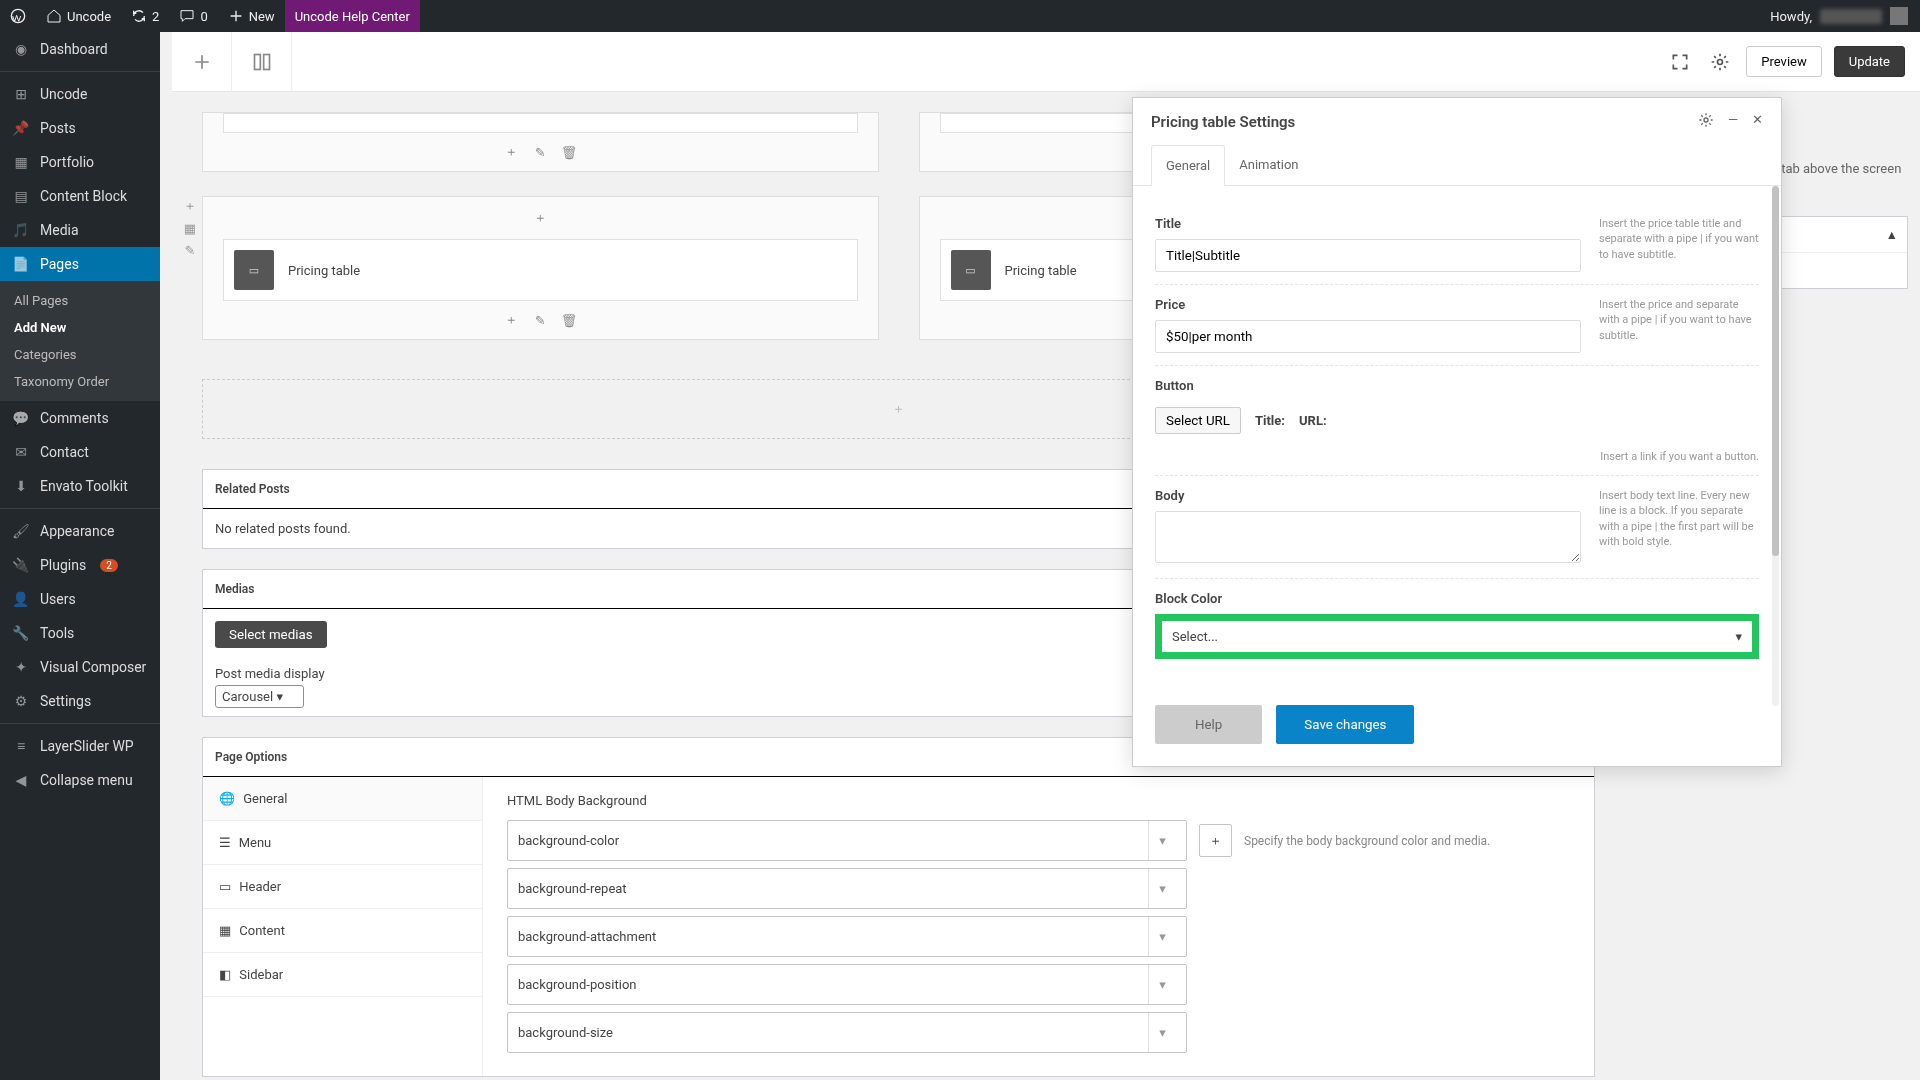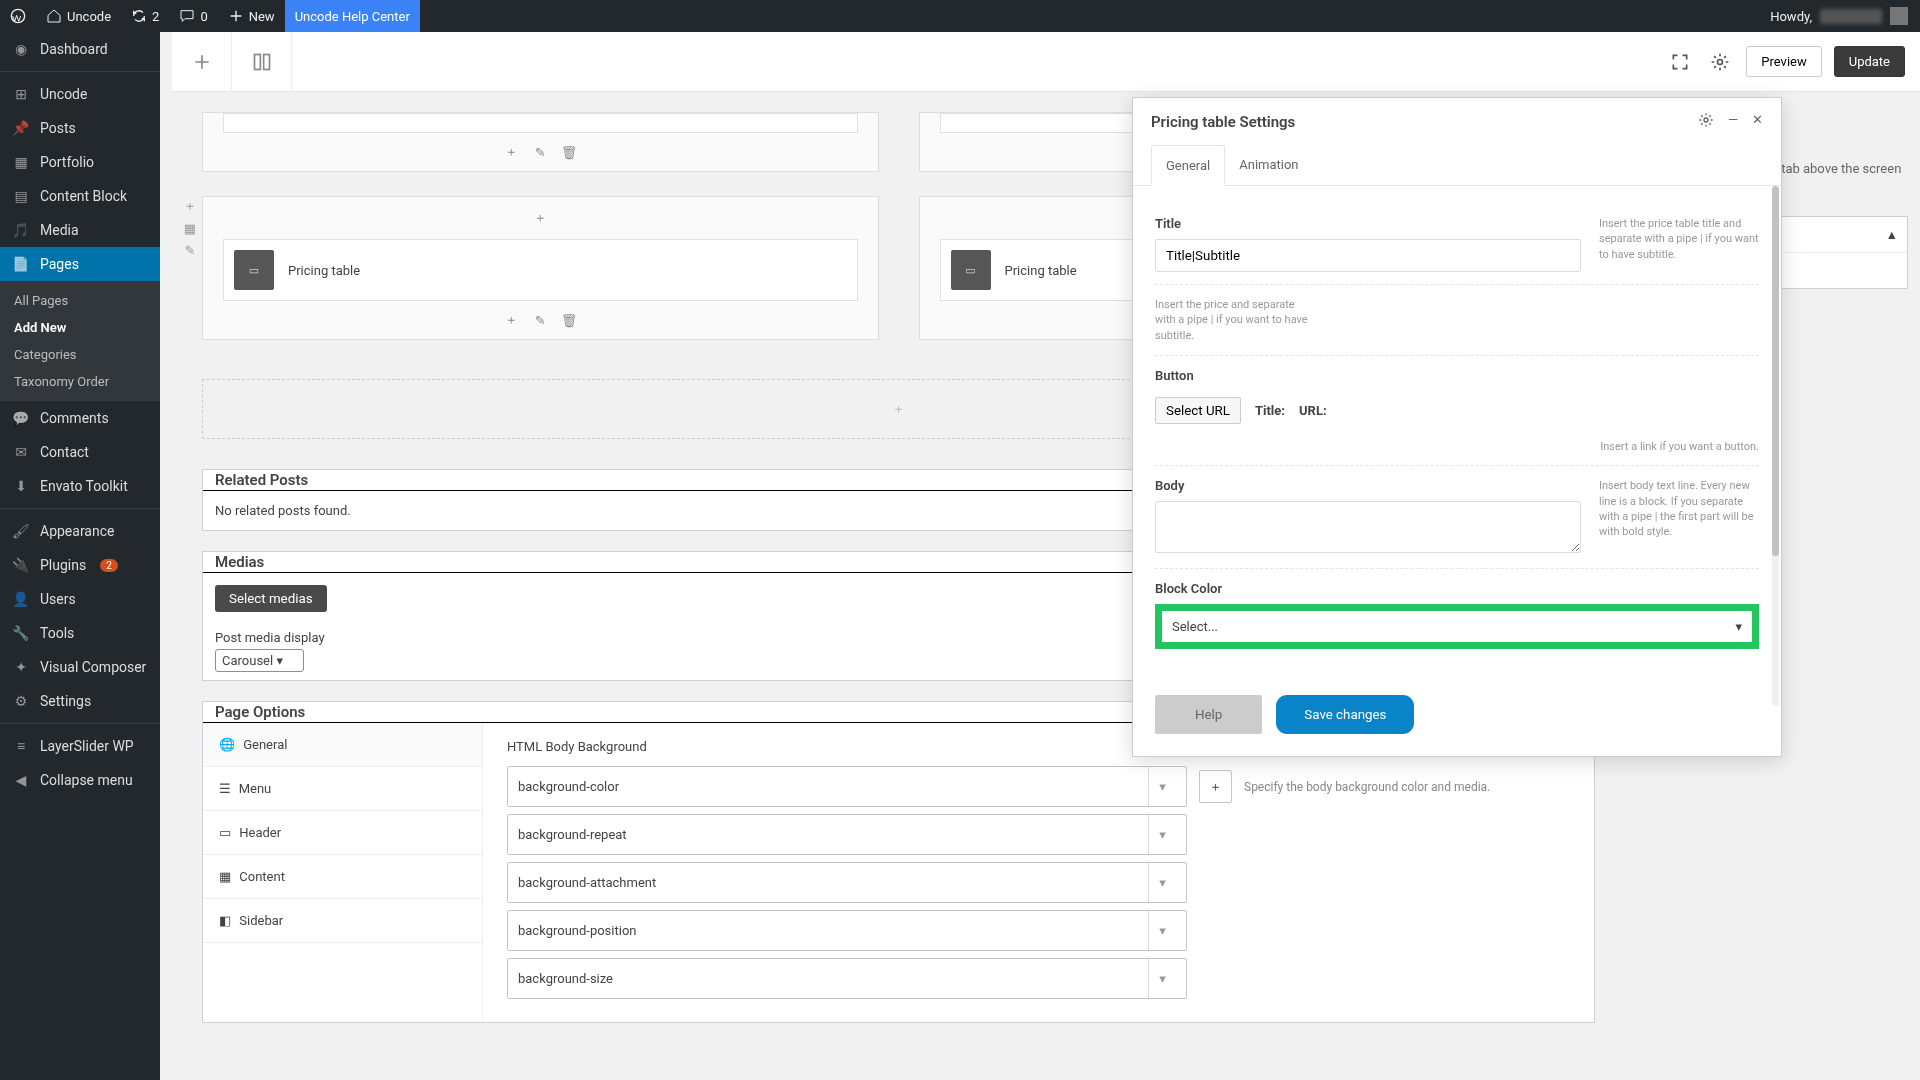--- a/index.html
+++ b/index.html
@@ -2,21 +2,21 @@
 <html><head>
 <meta charset="utf-8">
 <style>
 * { margin: 0; padding: 0; box-sizing: border-box; font-family: -apple-system, BlinkMacSystemFont, "Segoe UI", Roboto, sans-serif; }
 body { background: #f1f1f1; width: 1920px; height: 1080px; overflow: hidden; font-size: 13px; color: #444; }
 
 
 .adminbar { background: #23282d; height: 32px; display: flex; align-items: center; color: #eee; font-size: 13px; justify-content: space-between; }
 .adminbar-left { display: flex; align-items: center; height: 100%; }
 .adminbar-item { display: flex; align-items: center; padding: 0 10px; height: 100%; cursor: pointer; gap: 5px; }
-.help-center { background: #3b82f6; color: #fff; }
+.help-center { background: #701a75; color: #fff; }
 .adminbar-right { display: flex; align-items: center; padding-right: 12px; gap: 8px; }
 .blur-name { background: #555; width: 62px; height: 15px; filter: blur(2px); border-radius: 2px; }
 .avatar-box { width: 18px; height: 18px; background: #777; }
 
 
 .sidebar { position: absolute; top: 32px; left: 0; width: 160px; bottom: 0; background: #23282d; color: #eee; font-size: 14px; }
 .sb-item { display: flex; align-items: center; padding: 8px 12px; gap: 10px; cursor: pointer; color: #ddd; }
 .sb-item.active { background: #0073aa; color: #fff; position: relative; }
 .sb-item.active::after { content: ""; position: absolute; right: -8px; top: 50%; transform: translateY(-50%); border: 8px solid transparent; border-right-color: #f1f1f1; }
 .sb-sub { background: #32373c; padding: 6px 0; }
@@ -45,21 +45,21 @@
 .mini-btn { width: 26px; height: 26px; display: flex; align-items: center; justify-content: center; color: #888; cursor: pointer; border-radius: 2px; }
 .block-inner { background: #fff; margin: 0 20px 0 20px; border: 1px solid #e0e0e0; padding: 10px; display: flex; align-items: center; gap: 14px; }
 .block-icon { width: 40px; height: 40px; background: #565656; display: flex; align-items: center; justify-content: center; color: #ccc; font-size: 11px; border-radius: 2px; }
 .col-handles { position: absolute; left: -22px; top: 0; display: flex; flex-direction: column; gap: 2px; }
 .col-handle { width: 20px; height: 20px; display: flex; align-items: center; justify-content: center; color: #999; cursor: pointer; }
 .add-top { display: flex; justify-content: center; padding: 8px 0; color: #bbb; }
 .empty-row { border: 1px dashed #ccc; height: 60px; display: flex; align-items: center; justify-content: center; color: #bbb; margin: 15px 0 30px; }
 
 
 .metabox { background: #fff; border: 1px solid #ccd0d4; margin-bottom: 20px; }
-.metabox-head { padding: 1px 12px; font-weight: 600; font-size: 15px; }
+.metabox-head { padding: 12px 12px; font-weight: 600; font-size: 12px; }
 .metabox-body { padding: 12px; border-top: 1px solid #000000; }
 .select-sm { border: 1px solid #8c8f94; padding: 3px 20px 3px 6px; font-size: 13px; background: #fff; position: relative; border-radius: 3px; }
 .btn-dark { background: #4a4a4a; color: #fff; padding: 6px 14px; border: none; border-radius: 3px; cursor: pointer; }
 
 .page-options-body { display: flex; padding: 0; }
 .po-tabs { width: 280px; border-right: 1px solid #eee; }
 .po-tab { padding: 14px 16px; border-bottom: 1px solid #eee; cursor: pointer; display: flex; align-items: center; gap: 8px; }
 .po-tab.active { background: #fafafa; }
 .po-content { flex: 1; padding: 16px 24px; }
 .po-row { display: flex; align-items: center; gap: 12px; margin-bottom: 7px; }
@@ -93,21 +93,21 @@
 .field-left { flex: 1; }
 .field-label { font-weight: 600; margin-bottom: 8px; display: block; }
 .field-input { width: 100%; border: 1px solid #ddd; padding: 8px 10px; border-radius: 2px; }
 .field-textarea { width: 100%; border: 1px solid #ddd; padding: 8px 10px; border-radius: 2px; height: 52px; resize: vertical; }
 .field-help { flex: 0 0 160px; font-size: 11px; color: #999; line-height: 1.4; }
 .field-select { width: 100%; border: 7px solid #22c55e; padding: 8px 10px; display: flex; justify-content: space-between; align-items: center; }
 .btn-url { border: 1px solid #ccc; padding: 5px 10px; background: #f7f7f7; border-radius: 2px; cursor: pointer; }
 .url-line { display: flex; align-items: center; gap: 14px; font-size: 13px; }
 .modal-foot { padding: 16px 22px 22px; display: flex; gap: 14px; }
 .btn-close-modal { background: #ccc; color: #666; padding: 12px 40px; border: none; border-radius: 2px; cursor: pointer; }
-.btn-save-modal { background: #0a84c9; color: #fff; padding: 12px 28px; border: none; border-radius: 11px; cursor: pointer; }
+.btn-save-modal { background: #0a84c9; color: #fff; padding: 12px 28px; border: none; border-radius: 2px; cursor: pointer; }
 
 svg { width: 16px; height: 16px; }
 .svg20 { width: 20px; height: 20px; }
 </style>
 </head>
 <body>
 
 <div class="adminbar">
   <div class="adminbar-left">
     <div class="adminbar-item">
@@ -424,20 +424,24 @@
     <div class="m-scroll-wrap">
     <div class="modal-body">
       <div class="field-row">
         <div class="field-left">
           <label class="field-label">Title</label>
           <input class="field-input" value="Title|Subtitle" style="">
         </div>
         <div class="field-help">Insert the price table title and separate with a pipe | if you want to have subtitle.</div>
       </div>
       <div class="field-row">
+        <div class="field-left">
+          <label class="field-label">Price</label>
+          <input class="field-input" value="$50|per month" style="">
+        </div>
         <div class="field-help">Insert the price and separate with a pipe | if you want to have subtitle.</div>
       </div>
       <div class="field-row" style="flex-direction:column; gap:6px">
         <label class="field-label">Button</label>
         <div class="url-line">
           <button class="btn-url">Select URL</button>
           <strong>Title:</strong>
           <strong>URL:</strong>
         </div>
         <div style="text-align:right; color:#999; font-size:11px; margin-top:10px">Insert a link if you want a button.</div>

